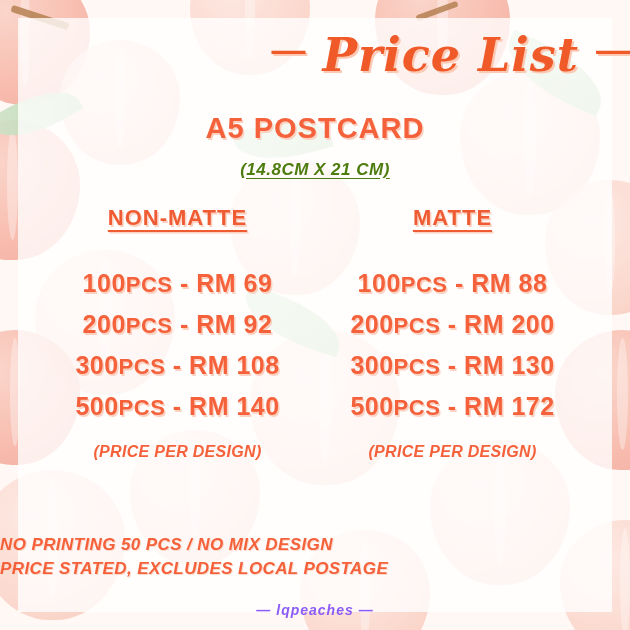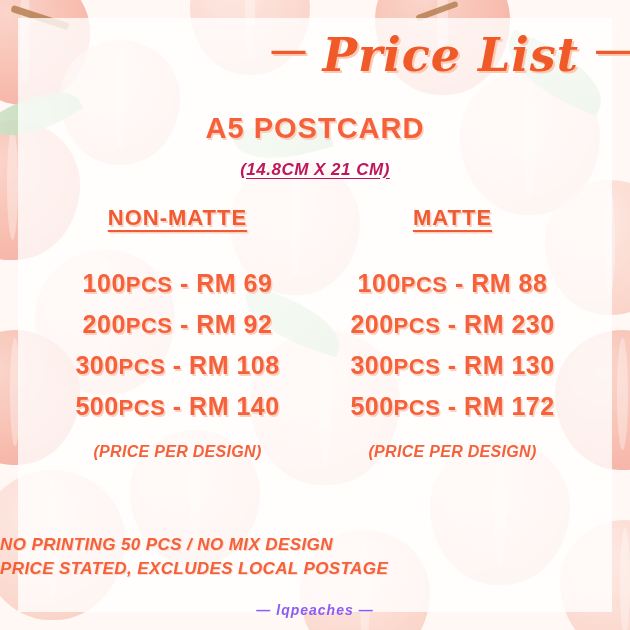--- a/index.html
+++ b/index.html
@@ -119,21 +119,21 @@
   .dimensions {
     position: absolute;
     top: 160px;
     left: 0;
     right: 0;
     text-align: center;
     font-size: 17px;
     font-weight: bold;
     font-style: italic;
     letter-spacing: 0.5px;
-    color: #be185d;
+    color: #4d7c0f;
     text-decoration: underline;
     text-underline-offset: 3px;
   }
 
   .columns {
     position: absolute;
     top: 205px;
     left: 40px;
     right: 40px;
     display: flex;
@@ -283,21 +283,21 @@
         <div class="col-head">MATTE</div>
 
         <div class="price-row">
           <span>100</span><span class="pcs">PCS</span>
           <span>-</span>
           <span>RM 88</span>
         </div>
         <div class="price-row">
           <span>200</span><span class="pcs">PCS</span>
           <span>-</span>
-          <span>RM 230</span>
+          <span>RM 200</span>
         </div>
         <div class="price-row">
           <span>300</span><span class="pcs">PCS</span>
           <span>-</span>
           <span>RM 130</span>
         </div>
         <div class="price-row">
           <span>500</span><span class="pcs">PCS</span>
           <span>-</span>
           <span>RM 172</span>

